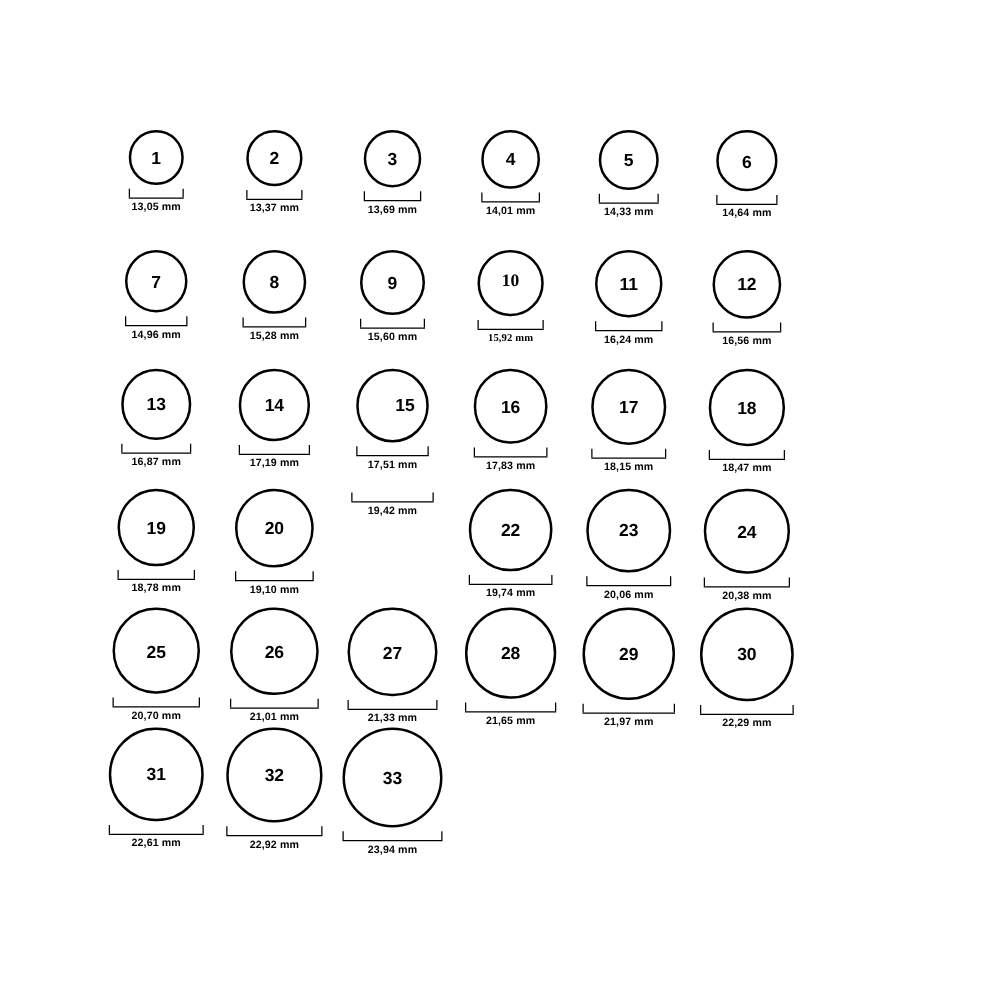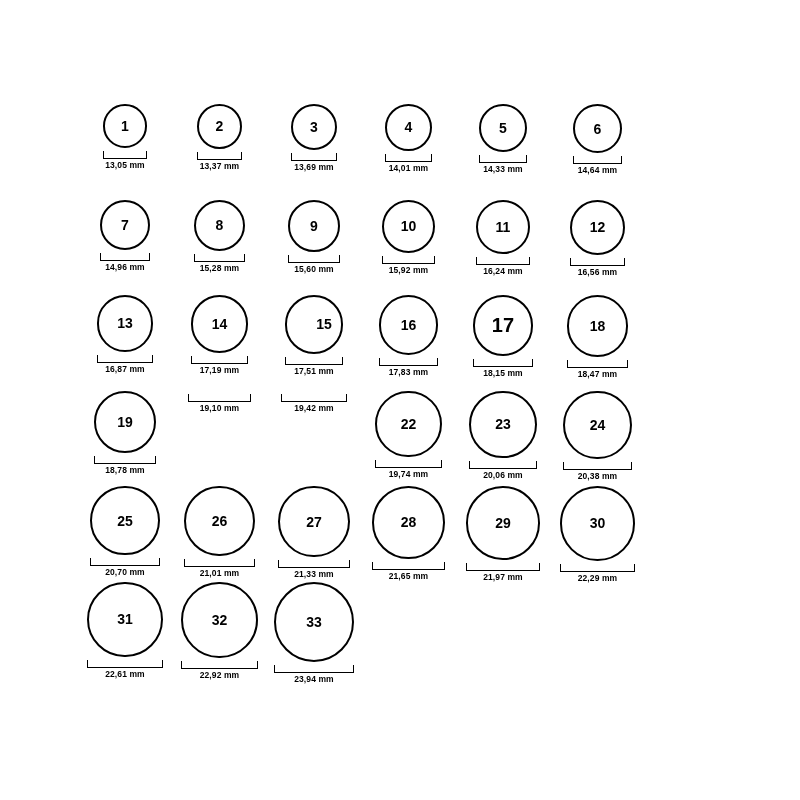--- a/index.html
+++ b/index.html
@@ -149,21 +149,21 @@
     </div>
     <div class="ring-cell" style="left: 269px; top: 199.5px; width: 90px;">
       <div class="ring-circle" style="width: 52.26px; height: 52.26px;">
         <span class="ring-size-label" style="font-size: 14px;">9</span>
       </div>
       <div class="dim-wrap">
         <div class="dim-line" style="width: 52.26px;"></div>
         <div class="dim-text">15,60 mm</div>
       </div>
     </div>
-    <div class="ring-cell" style="left: 363.5px; top: 199.5px; width: 90px;">
+    <div class="ring-cell" style="left: 363.5px; top: 199.5px; width: 90px; font-family: Liberation Serif, serif;">
       <div class="ring-circle" style="width: 53.332px; height: 53.332px;">
         <span class="ring-size-label" style="font-size: 14px;">10</span>
       </div>
       <div class="dim-wrap">
         <div class="dim-line" style="width: 53.332px;"></div>
         <div class="dim-text">15,92 mm</div>
       </div>
     </div>
     <div class="ring-cell" style="left: 458px; top: 199.5px; width: 90px;">
       <div class="ring-circle" style="width: 54.404px; height: 54.404px;">
@@ -214,21 +214,21 @@
       <div class="ring-circle" style="width: 59.7305px; height: 59.7305px;">
         <span class="ring-size-label" style="font-size: 14px;">16</span>
       </div>
       <div class="dim-wrap">
         <div class="dim-line" style="width: 59.7305px;"></div>
         <div class="dim-text">17,83 mm</div>
       </div>
     </div>
     <div class="ring-cell" style="left: 458px; top: 295px; width: 90px;">
       <div class="ring-circle" style="width: 60.8025px; height: 60.8025px;">
-        <span class="ring-size-label" style="font-size: 20px;">17</span>
+        <span class="ring-size-label" style="font-size: 14px;">17</span>
       </div>
       <div class="dim-wrap">
         <div class="dim-line" style="width: 60.8025px;"></div>
         <div class="dim-text">18,15 mm</div>
       </div>
     </div>
     <div class="ring-cell" style="left: 552.5px; top: 295px; width: 90px; align-items: center;">
       <div class="ring-circle" style="width: 61.8745px; height: 61.8745px;">
         <span class="ring-size-label" style="font-size: 14px;">18</span>
       </div>
@@ -240,20 +240,23 @@
     <div class="ring-cell" style="left: 80px; top: 390.5px; width: 90px;">
       <div class="ring-circle" style="width: 62.913px; height: 62.913px;">
         <span class="ring-size-label" style="font-size: 14px;">19</span>
       </div>
       <div class="dim-wrap">
         <div class="dim-line" style="width: 62.913px;"></div>
         <div class="dim-text">18,78 mm</div>
       </div>
     </div>
     <div class="ring-cell" style="left: 174.5px; top: 390.5px; width: 90px;">
+      <div class="ring-circle" style="width: 63.985px; height: 63.985px;">
+        <span class="ring-size-label" style="font-size: 14px;">20</span>
+      </div>
       <div class="dim-wrap">
         <div class="dim-line" style="width: 63.985px;"></div>
         <div class="dim-text">19,10 mm</div>
       </div>
     </div>
     <div class="ring-cell" style="left: 269px; top: 390.5px; width: 90px;">
       <div class="dim-wrap">
         <div class="dim-line" style="width: 65.057px;"></div>
         <div class="dim-text">19,42 mm</div>
       </div>

